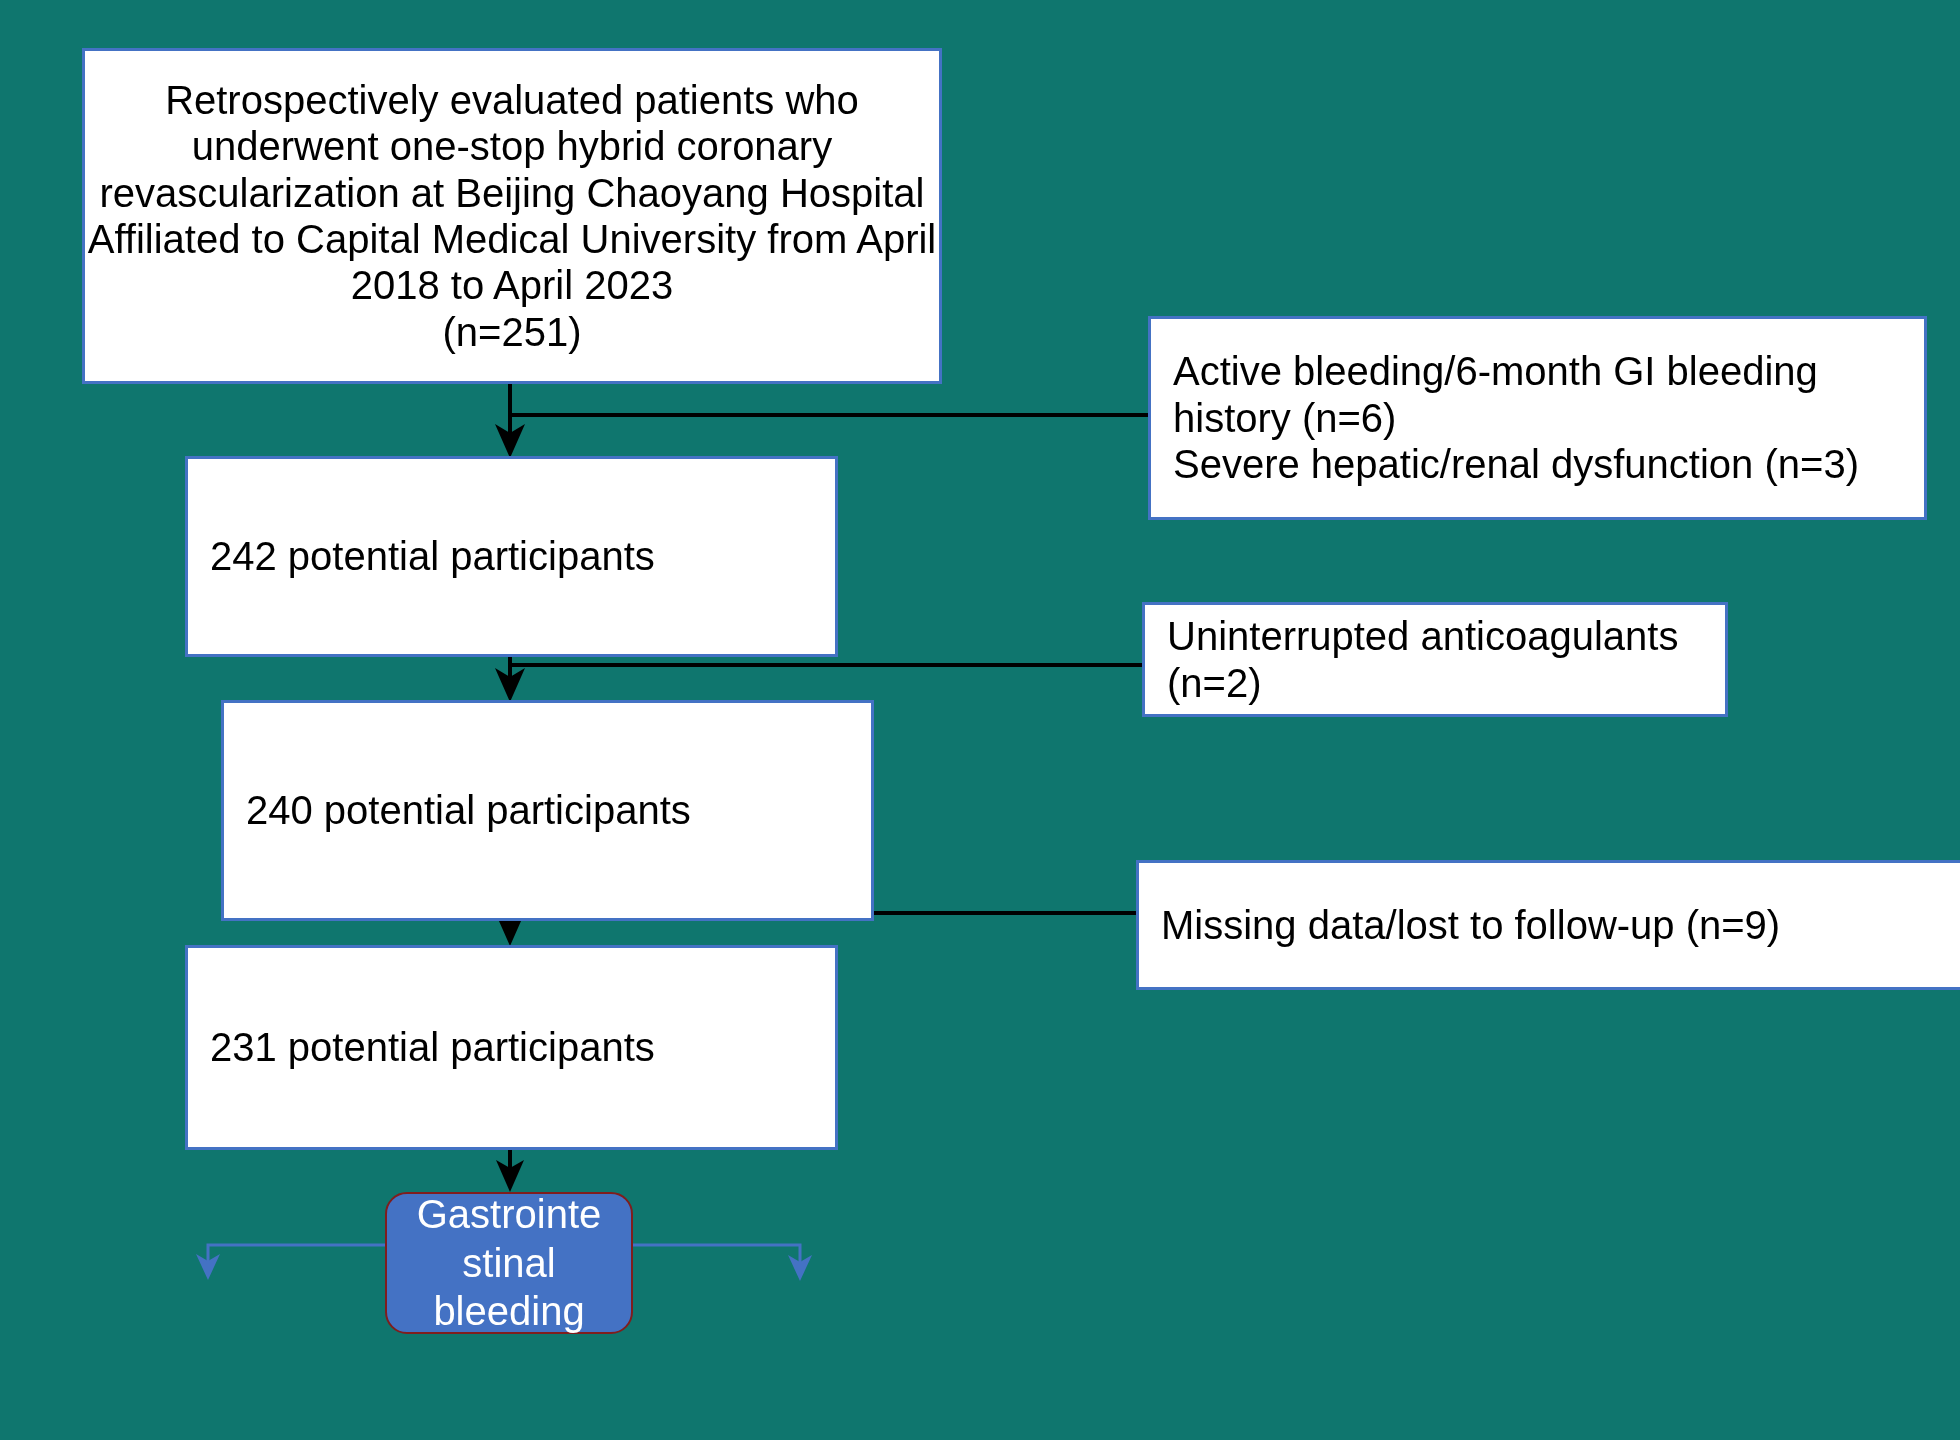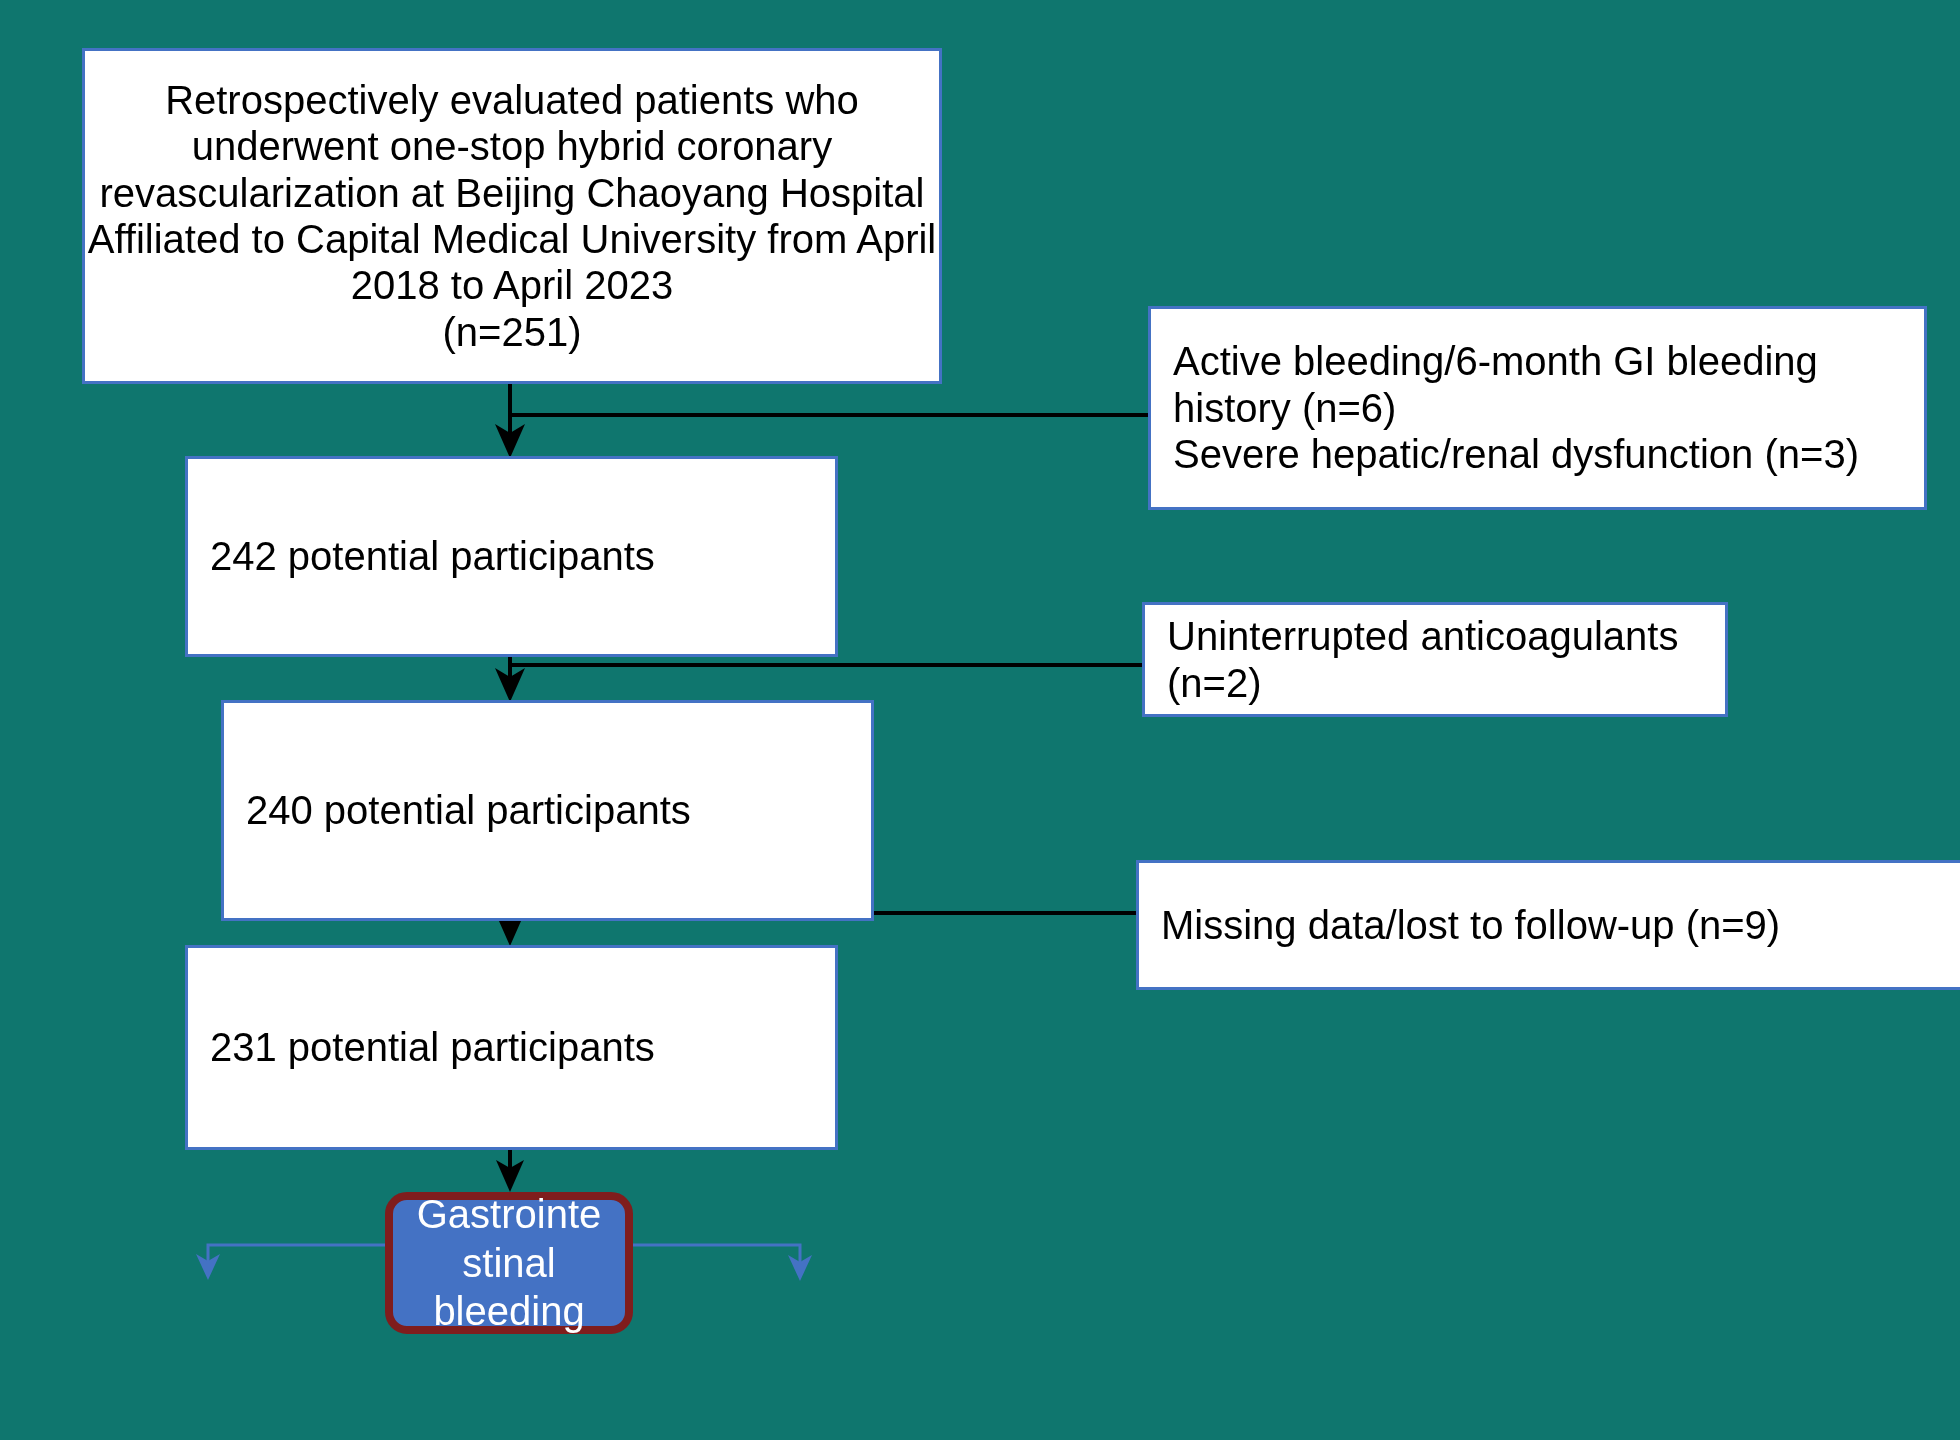--- a/index.html
+++ b/index.html
@@ -36,21 +36,21 @@
   }
   .node-main-top   { font-size: 40px; }
   .node-main       { font-size: 40px; }
   .node-excl       { font-size: 40px; }
   .node-group      { font-size: 44px; }
 
   .rounded-node {
     position: absolute;
     box-sizing: border-box;
     background: #4472C4;
-    border: 8px solid #7f1d1d;
+    border: 2px solid #7f1d1d;
     border-radius: 22px;
     color: #ffffff;
     display: flex;
     align-items: center;
     justify-content: center;
     text-align: center;
     font-size: 40px;
     line-height: 1.22;
     white-space: pre-line;
   }
@@ -107,21 +107,21 @@
 
   <div class="node node-main-top" style="left:82px; top:48px; width:860px; height:336px;">Retrospectively evaluated patients who underwent one-stop hybrid coronary revascularization at Beijing Chaoyang Hospital Affiliated to Capital Medical University from April 2018 to April 2023
 (n=251)</div>
 
   <div class="node node-main left-align" style="left:185px; top:456px; width:653px; height:201px;">242 potential participants</div>
 
   <div class="node node-main left-align" style="left:185px; top:700px; width:653px; height:221px;margin-left:36px;">240 potential participants</div>
 
   <div class="node node-main left-align" style="left:185px; top:945px; width:653px; height:205px;">231 potential participants</div>
 
-  <div class="node node-excl left-align" style="left:1148px; top:306px; width:779px; height:204px;">Active bleeding/6-month GI bleeding history (n=6)
+  <div class="node node-excl left-align" style="left:1148px; top:316px; width:779px; height:204px;">Active bleeding/6-month GI bleeding history (n=6)
 Severe hepatic/renal dysfunction (n=3)</div>
 
   <div class="node node-excl left-align" style="left:1142px; top:602px; width:586px; height:115px;">Uninterrupted anticoagulants (n=2)</div>
 
   <div class="node node-excl left-align" style="left:1136px; top:860px; width:829px; height:130px;">Missing data/lost to follow-up (n=9)</div>
 
   <div class="rounded-node" style="left:385px; top:1192px; width:248px; height:142px;">Gastrointe
 stinal
 bleeding</div>
 

